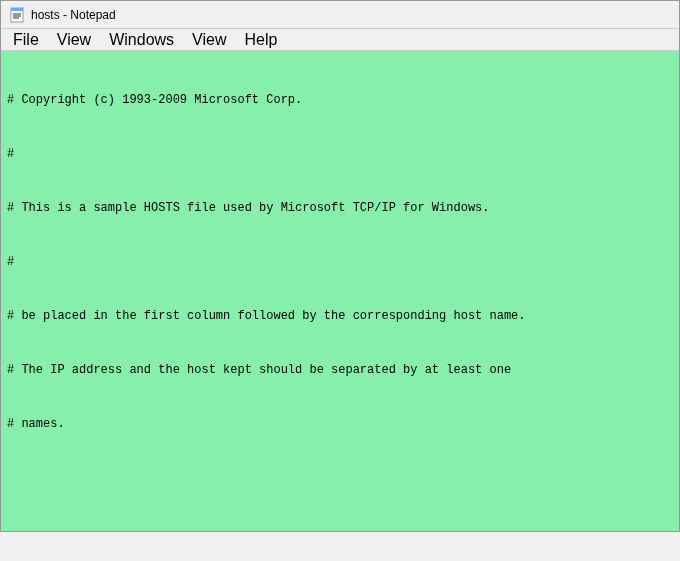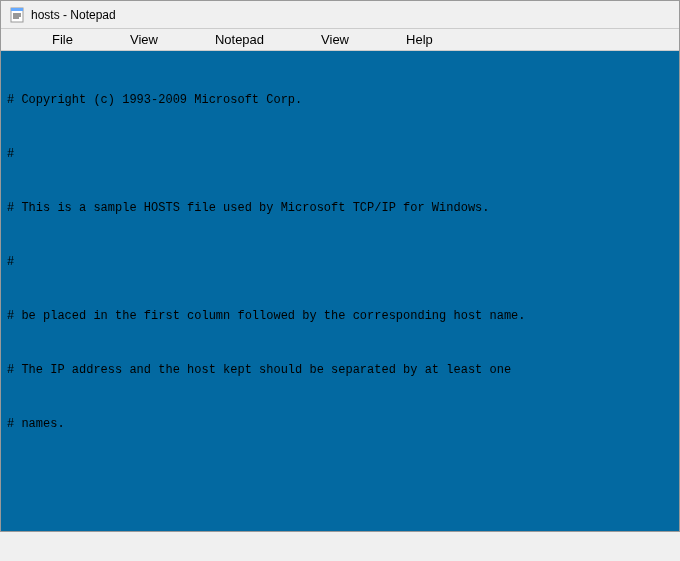--- a/index.html
+++ b/index.html
@@ -40,30 +40,29 @@
       background: #f0f0f0;
       border-bottom: 1px solid #ccc;
       padding: 2px 4px;
       display: flex;
       align-items: center;
       height: 22px;
       gap: 2px;
     }
     .menu-item {
       padding: 14px 8px;
-      font-size: 13px;
+      font-size: 16px;
       color: #000;
       cursor: pointer;
-      margin-left: 39px;
     }
     .content-area {
       flex: 1;
       overflow: auto;
       padding: 4px 6px;
-      background: #0369a1;
+      background: #86efac;
     }
     .text-content {
       font-family: 'Courier New', Courier, monospace;
       font-size: 12px;
       color: #000;
       white-space: pre;
       line-height: 1.5;
     }
     .line {
       display: block;
@@ -80,21 +79,21 @@
       <rect x="2" y="1" width="12" height="3" fill="#6af"></rect>
       <line x1="4" y1="7" x2="12" y2="7" stroke="#333" stroke-width="1"></line>
       <line x1="4" y1="9" x2="12" y2="9" stroke="#333" stroke-width="1"></line>
       <line x1="4" y1="11" x2="10" y2="11" stroke="#333" stroke-width="1"></line>
     </svg>
     <span class="title-bar-text">hosts - Notepad</span>
   </div>
   <div class="menu-bar">
     <span class="menu-item">File</span>
     <span class="menu-item">View</span>
-    <span class="menu-item">Notepad</span>
+    <span class="menu-item">Windows</span>
     <span class="menu-item">View</span>
     <span class="menu-item">Help</span>
   </div>
   <div class="content-area">
     <div class="text-content">
       <span class="line"># Copyright (c) 1993-2009 Microsoft Corp.</span>
       <span class="line">#</span>
       <span class="line"># This is a sample HOSTS file used by Microsoft TCP/IP for Windows.</span>
       <span class="line">#</span>
       <span class="line"># be placed in the first column followed by the corresponding host name.</span>

